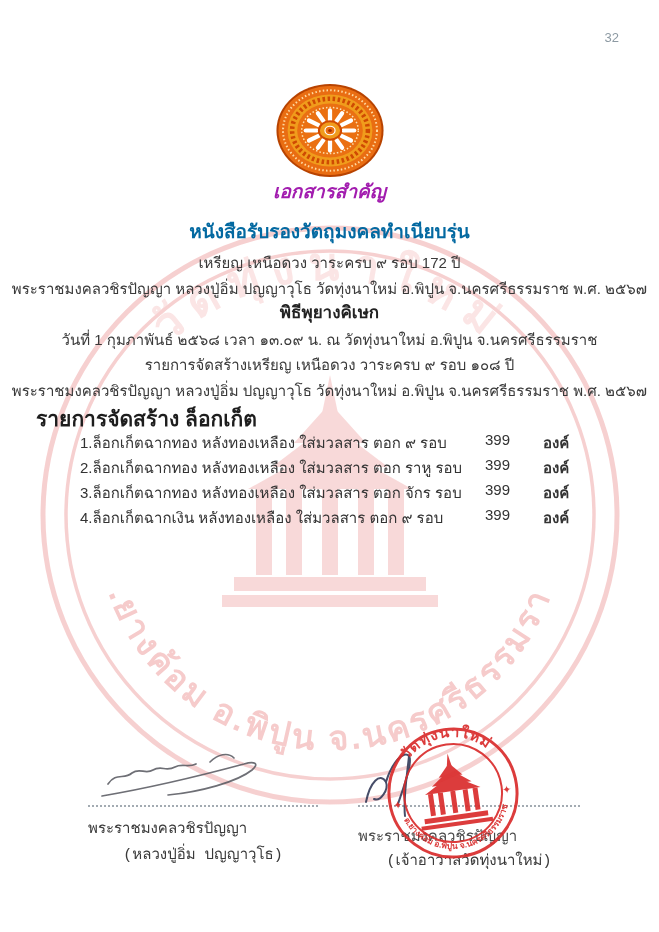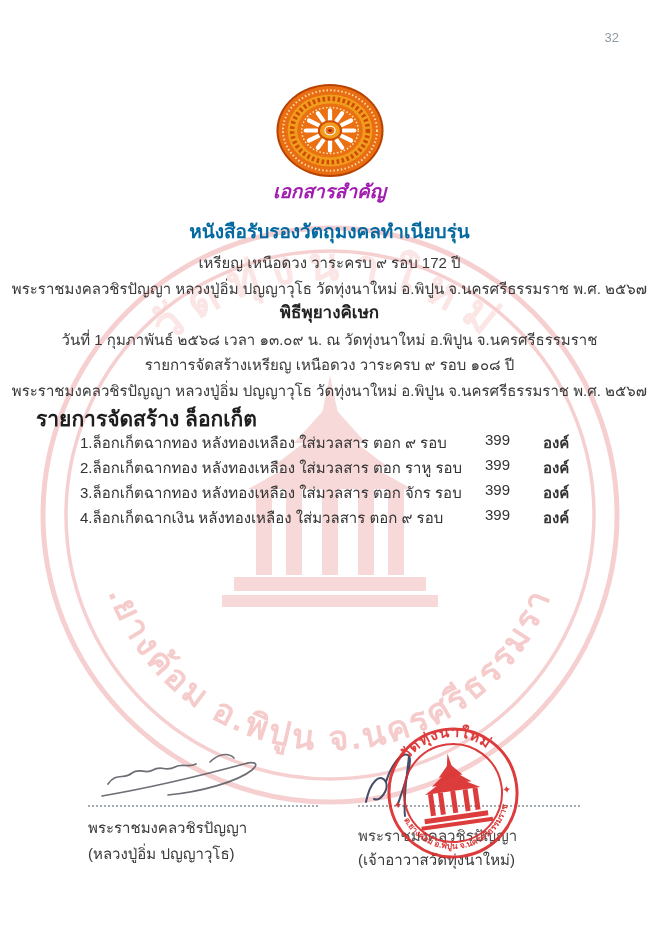--- a/index.html
+++ b/index.html
@@ -22,21 +22,21 @@
   .l-date{top:328px;}
   .l-intro{top:353px;}
   .l-monk2{top:379px;}
   .locket-heading{top:402px;left:36px;font-size:21px;font-weight:bold;color:#1d1d1d;}
   .row{position:absolute;left:0;width:659px;height:24px;font-size:15px;color:#333;}
   .row .lbl{position:absolute;left:40px;top:0;margin-left:40px;}
   .row .qty{position:absolute;left:452px;width:58px;top:0;text-align:right;}
   .row .unit{position:absolute;left:543px;top:0;font-weight:bold;}
   .dotline{border-bottom:2px dotted #a3abb2;height:1px;}
   .sig-name{font-size:15px;color:#3a3a3a;text-align:left;}
-  .sig-paren{font-size:15px;color:#3a3a3a;}
+  .sig-paren{font-size:15px;color:#3a3a3a;text-align:center;font-family:Liberation Mono, monospace;}
   .wm{pointer-events:none;}
   .stamp-wrap{transform:rotate(-8deg);}
 </style>
 </head>
 <body>
 
 <div class="page">
 
   <svg class="abs wm" style="left:10px;top:195px;" width="640" height="640" viewBox="0 0 640 640">
     <g opacity="0.55">

